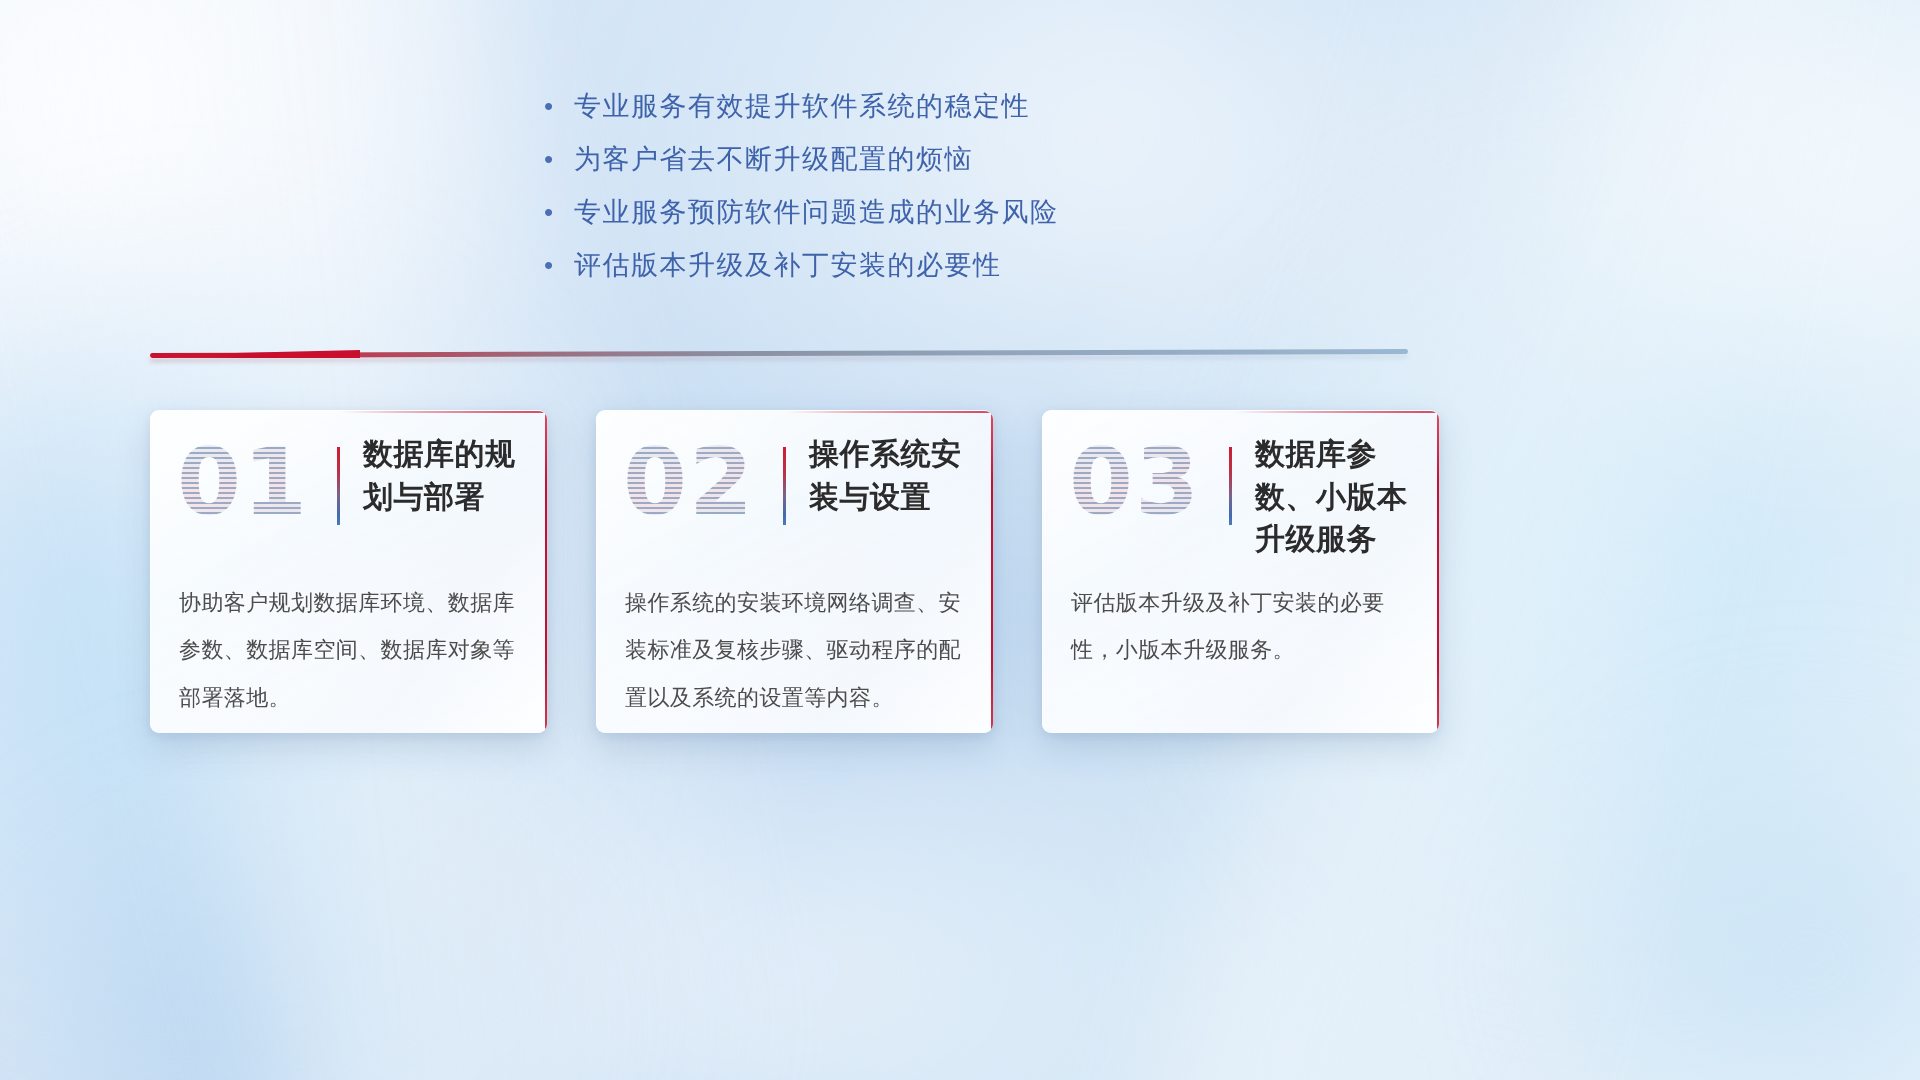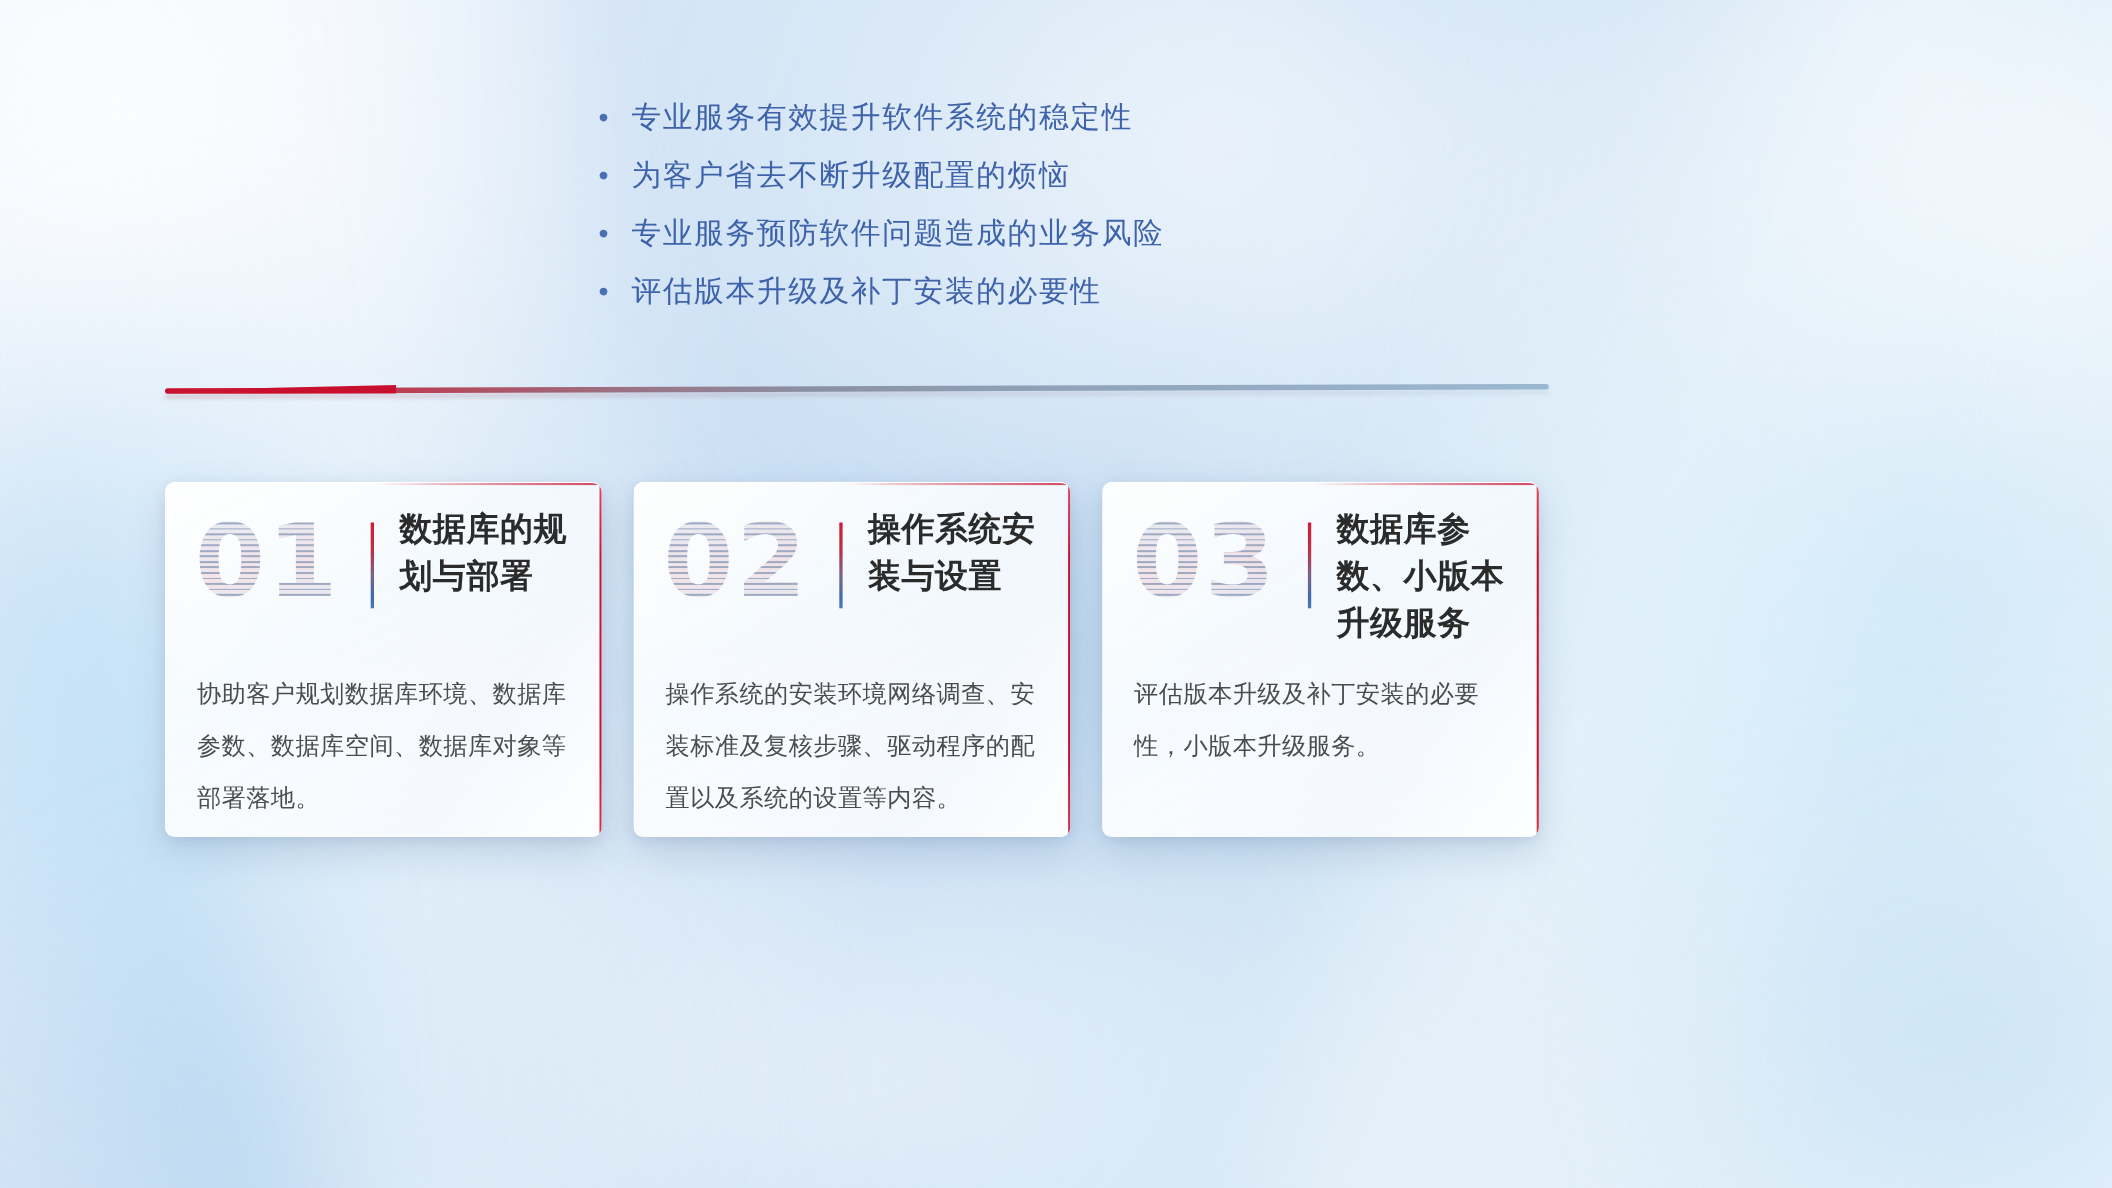--- a/index.html
+++ b/index.html
@@ -66,21 +66,21 @@
     background:linear-gradient(90deg,rgba(200,16,46,0) 0%,#c8102e 40%,#c8102e 100%);
     clip-path:polygon(0 62%,100% 0,100% 100%,0 100%);
   }
   .deco-shadow{
     position:absolute;left:0;top:11px;width:100%;height:3px;
     background:linear-gradient(90deg,rgba(140,30,50,.25),rgba(120,140,170,.18));
     filter:blur(2px);transform:skewY(-0.18deg);
   }
 
   
-  #cards{position:absolute;left:150px;top:438px;display:flex;gap:29px;}
+  #cards{position:absolute;left:150px;top:410px;display:flex;gap:49px;}
   .card{
     position:relative;width:396px;height:322px;
     background:linear-gradient(152deg,rgba(255,255,255,.90) 0%,rgba(247,251,254,.93) 38%,rgba(252,253,255,.96) 70%,rgba(255,255,255,.92) 100%);
     border-radius:9px;
     box-shadow:0 14px 34px rgba(80,110,150,.20),0 3px 10px rgba(80,110,150,.12);
     overflow:hidden;
     border-top:1px solid rgba(255,255,255,.9);
     border-left:1px solid rgba(255,255,255,.85);
   }
   .card::after{

